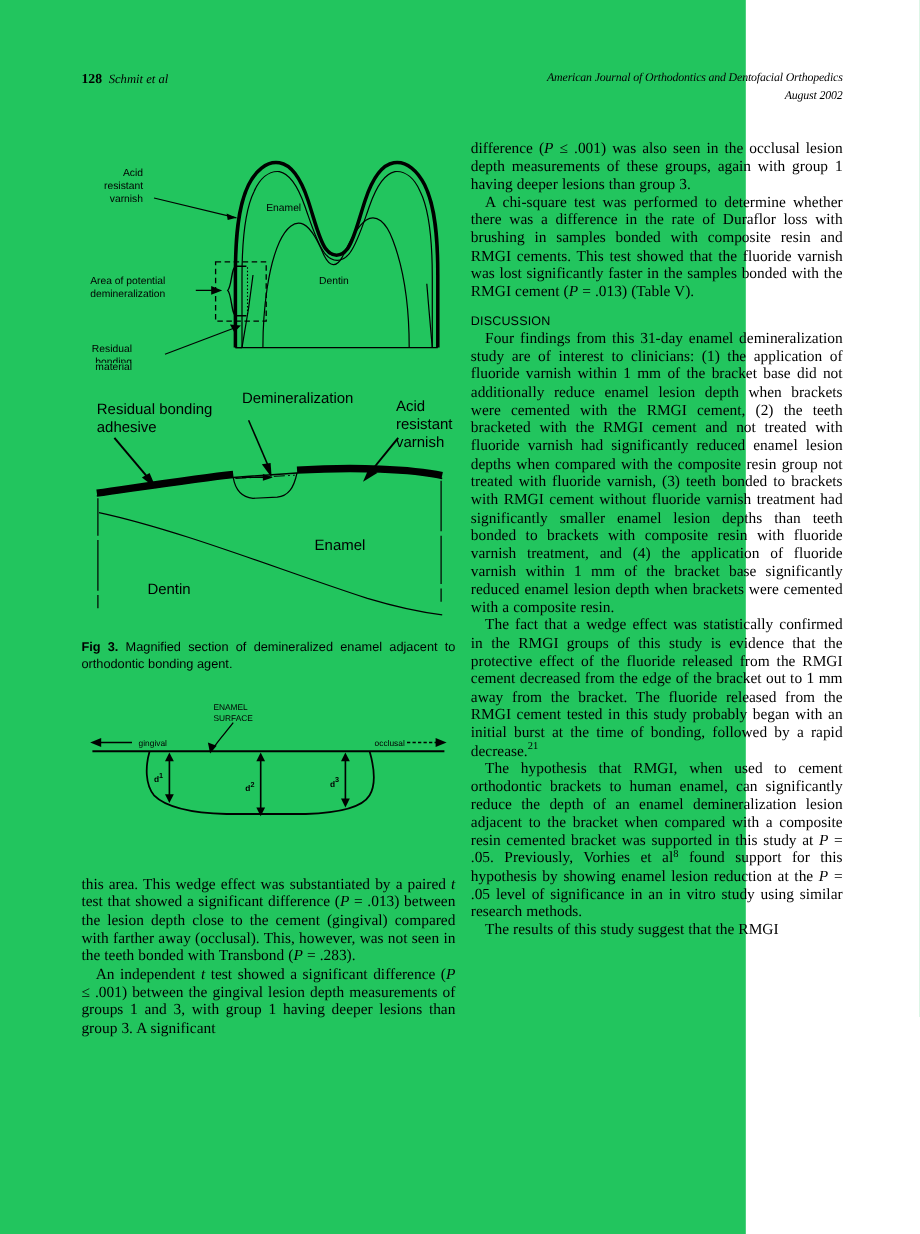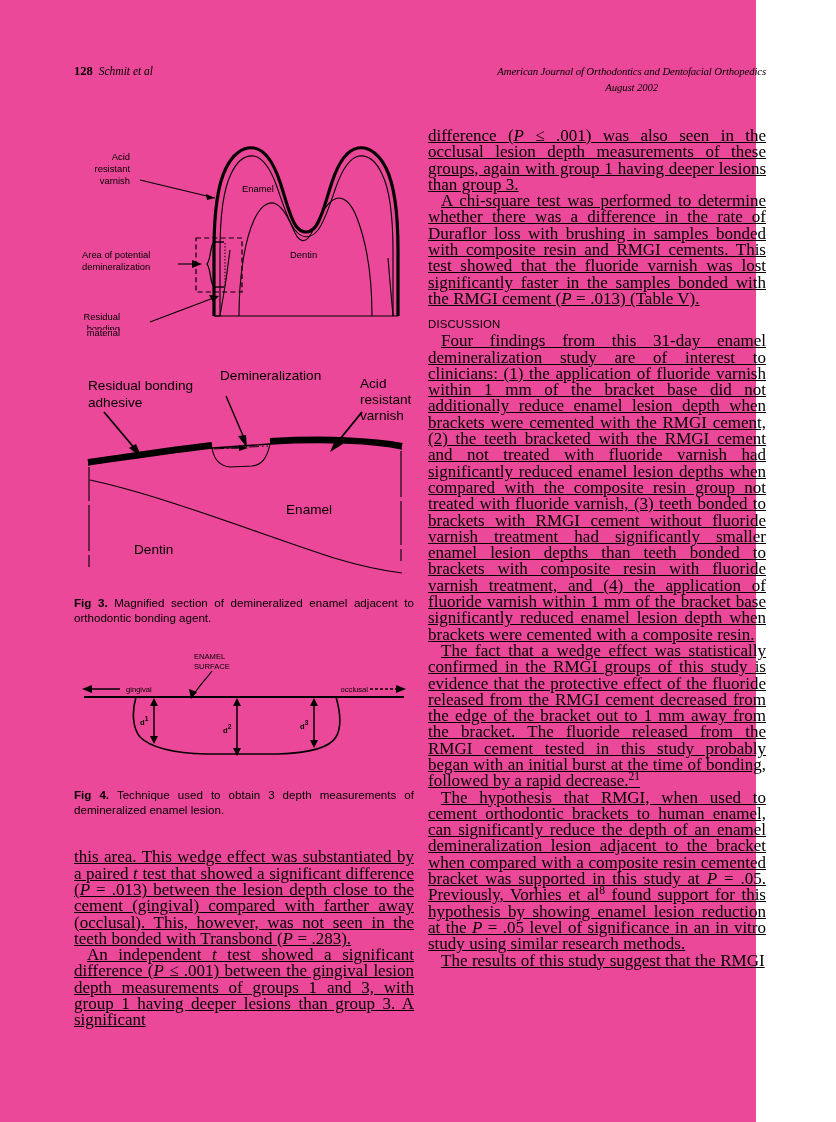--- a/index.html
+++ b/index.html
@@ -11,23 +11,23 @@
     width: 836px;
     height: 1122px;
     position: relative;
     font-family: "Liberation Serif", serif;
     color: #000000;
     overflow: hidden;
   }
   .page {
     position: absolute;
     left: 0; top: 0;
-    width: 756px;
+    width: 678px;
     height: 1122px;
-    background: #ec4899;
+    background: #22c55e;
   }
 
   
   .runhead {
     position: absolute;
     left: 74px;
     top: 64px;
     width: 692px;
     height: 40px;
   }
@@ -41,21 +41,21 @@
   }
   .runhead-left .folio {
     font-weight: bold;
     font-style: normal;
     font-size: 12.5px;
     margin-right: 6px;
   }
   .runhead-right {
     position: absolute;
     right: 0; top: 0;
-    text-align: center;
+    text-align: right;
     font-family: "Liberation Serif", serif;
     font-style: italic;
     font-size: 10.8px;
     line-height: 15.5px;
     letter-spacing: -0.15px;
   }
 
   
   .col-left {
     position: absolute;
@@ -66,29 +66,28 @@
   .col-right {
     position: absolute;
     left: 428px;
     top: 128px;
     width: 338px;
   }
 
   
   .para {
     font-family: "Liberation Serif", serif;
-    font-size: 17px;
+    font-size: 14px;
     line-height: 16.3px;
     text-align: justify;
     text-indent: 13px;
     margin: 0;
     -webkit-hyphens: none;
     hyphens: none;
     word-spacing: 0.2px;
-    text-decoration: underline;
   }
   .para.noindent { text-indent: 0; }
   .para + .para { margin-top: 0; }
 
   .sect-head {
     font-family: "Liberation Sans", sans-serif;
     font-size: 11.4px;
     font-weight: normal;
     letter-spacing: 0.15px;
     margin: 11px 0 3px 0;
@@ -106,21 +105,21 @@
     font-weight: bold;
   }
 
   
   .figure { position: relative; }
   .figbox { position: relative; }
   .figbox svg { display: block; }
 
   .fig2-wrap { margin-top: 2px; }
   .fig2-cap  { margin-top: 10px; }
-  .fig3-wrap { margin-top: 26px; }
+  .fig3-wrap { margin-top: 12px; }
   .fig3-cap  { margin-top: 10px; }
   .fig4-wrap { margin-top: 24px; }
   .fig4-cap  { margin-top: 9px; }
 
   .lcol-text { margin-top: 32px; }
 
   
   text {
     font-family: "Liberation Sans", sans-serif;
     fill: #000;
@@ -296,24 +295,20 @@
           <text class="lab-xs" x="120" y="10">ENAMEL</text>
           <text class="lab-xs" x="120" y="20">SURFACE</text>
           <text class="lab-xs" x="52" y="43">gingival</text>
           <text class="lab-xs" x="294" y="43" text-anchor="end">occlusal</text>
 
           <text class="lab-xs" x="66" y="76" font-weight="bold"><tspan>d</tspan><tspan class="sup" dy="-4">1</tspan></text>
           <text class="lab-xs" x="149" y="84" font-weight="bold"><tspan>d</tspan><tspan class="sup" dy="-4">2</tspan></text>
           <text class="lab-xs" x="226" y="80" font-weight="bold"><tspan>d</tspan><tspan class="sup" dy="-4">3</tspan></text>
         </svg>
       </div>
-      <p class="fig-caption fig4-cap">
-        <span class="fignum">Fig 4.</span>
-        <span>Technique used to obtain 3 depth measurements of demineralized enamel lesion.</span>
-      </p>
     </div>
 
     <div class="lcol-text">
       <p class="para noindent">this area. This wedge effect was substantiated by a paired <i>t</i> test that showed a significant difference (<i>P</i> = .013) between the lesion depth close to the cement (gingival) compared with farther away (occlusal). This, however, was not seen in the teeth bonded with Transbond (<i>P</i> = .283).</p>
       <p class="para">An independent <i>t</i> test showed a significant difference (<i>P</i> ≤ .001) between the gingival lesion depth measurements of groups 1 and 3, with group 1 having deeper lesions than group 3. A significant</p>
     </div>
   </div>
 
   <div class="col-right">
     <p class="para noindent">difference (<i>P</i> ≤ .001) was also seen in the occlusal lesion depth measurements of these groups, again with group 1 having deeper lesions than group 3.</p>

